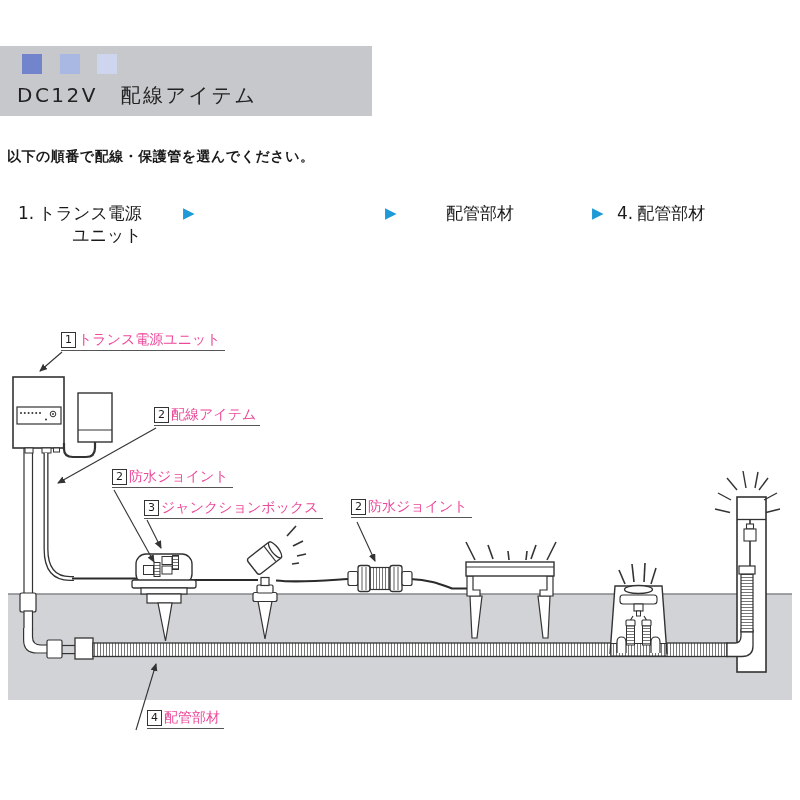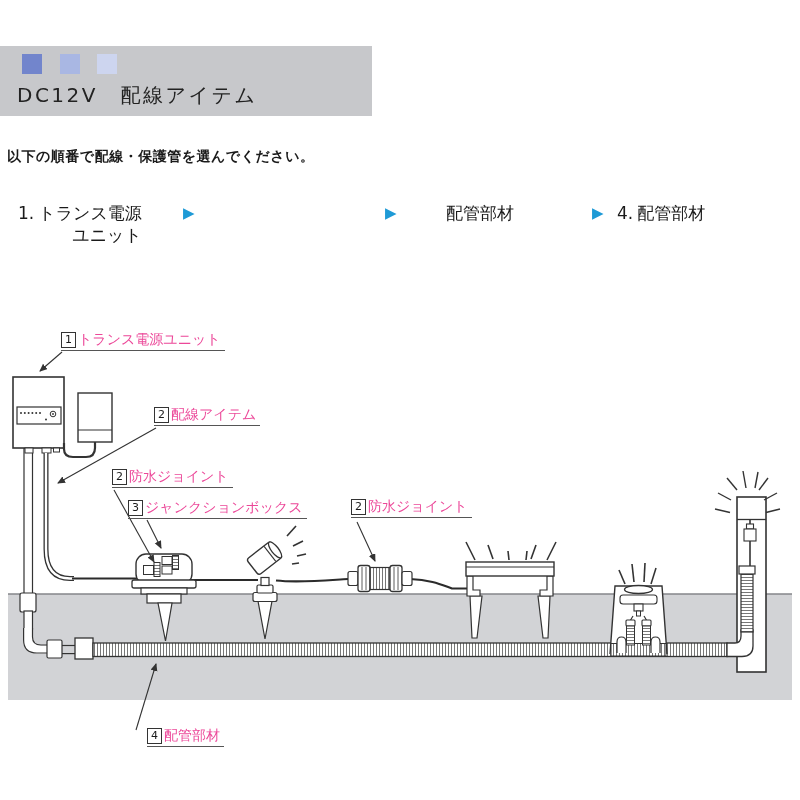--- a/index.html
+++ b/index.html
@@ -250,17 +250,17 @@
       <line x1="114" y1="490" x2="154" y2="562" marker-end="url(#arr)"></line>
       <line x1="147" y1="520" x2="161" y2="548" marker-end="url(#arr)"></line>
       <line x1="357" y1="522" x2="375" y2="561" marker-end="url(#arr)"></line>
       <line x1="136" y1="730" x2="156" y2="664" marker-end="url(#arr)"></line>
     </g>
   </svg>
 
   <div class="dlabel" style="left:61px;top:331px"><span class="dnum">1</span><span class="dtxt">トランス電源ユニット</span></div>
   <div class="dlabel" style="left:154px;top:406px"><span class="dnum">2</span><span class="dtxt">配線アイテム</span></div>
   <div class="dlabel" style="left:112px;top:468px"><span class="dnum">2</span><span class="dtxt">防水ジョイント</span></div>
-  <div class="dlabel" style="left:128px;top:499px"><span class="dnum">3</span><span class="dtxt">ジャンクションボックス</span></div>
+  <div class="dlabel" style="left:144px;top:499px"><span class="dnum">3</span><span class="dtxt">ジャンクションボックス</span></div>
   <div class="dlabel" style="left:351px;top:498px"><span class="dnum">2</span><span class="dtxt">防水ジョイント</span></div>
-  <div class="dlabel" style="left:147px;top:727px"><span class="dnum">4</span><span class="dtxt">配管部材</span></div>
+  <div class="dlabel" style="left:147px;top:709px"><span class="dnum">4</span><span class="dtxt">配管部材</span></div>
 
 </div>
 
 </body></html>

